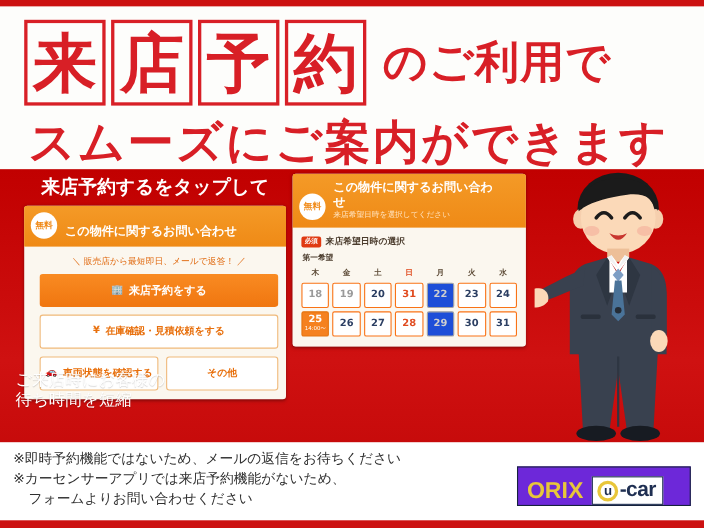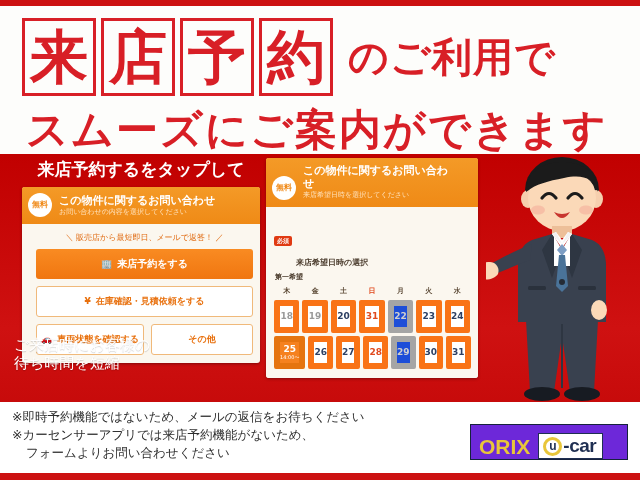--- a/index.html
+++ b/index.html
@@ -85,30 +85,30 @@
 
   .ico{display:inline-block;line-height:1;font-size:9px;}
 
   
   .cal-body{padding:7px 8px 9px 8px;background:#fbf7ef;}
   .cal-tag-row{display:flex;align-items:center;gap:4px;}
   .req-badge{background:#e03a12;color:#fff;font-size:6px;font-weight:bold;
     padding:2px 3px;border-radius:2px;line-height:1;
     font-family:"DejaVu Sans","Liberation Sans",sans-serif;}
   .cal-tag-txt{color:#4a3b2c;font-size:8px;font-weight:bold;
-    font-family:"DejaVu Sans","Liberation Sans",sans-serif;margin-top:43px;}
+    font-family:"DejaVu Sans","Liberation Sans",sans-serif;}
   .cal-sub{color:#4a3b2c;font-size:7px;font-weight:bold;margin:4px 0 3px 1px;
     font-family:"DejaVu Sans","Liberation Sans",sans-serif;}
 
   .cal-grid{display:grid;grid-template-columns:repeat(7,1fr);gap:3px;}
   .dow{font-size:7px;text-align:center;color:#5c4a36;font-weight:bold;padding:1px 0 2px 0;
     font-family:"DejaVu Sans","Liberation Sans",sans-serif;}
   .dow.sun{color:#e04a1e;}
   .cell{
-    background:#ffffff;border:6px solid #f97316;border-radius:2px;
+    background:#ffffff;border:1px solid #f97316;border-radius:2px;
     height:21px;display:flex;flex-direction:column;align-items:center;justify-content:center;
     font-size:9px;font-weight:bold;color:#2c3f63;line-height:1;
     font-family:"DejaVu Sans","Liberation Sans",sans-serif;}
   .cell.muted{color:#9a9a9a;}
   .cell.sun{color:#e04a1e;}
   .cell.off{background:#1d4ed8;border-color:#a5a5a5;color:#cfcfcf;}
   .cell.sel{background:#f5811f;border-color:#e5740f;color:#ffffff;}
   .cell .sub{font-size:5px;font-weight:normal;margin-top:1px;}
 
   
@@ -167,21 +167,20 @@
   <div class="body-red">
 
     <div class="col col-left">
       <div class="col-head">来店予約するをタップして</div>
 
       <div class="app-card">
         <div class="app-head">
           <div class="free-badge">無料</div>
           <div class="app-head-txt">
             <div class="app-head-t1">この物件に関するお問い合わせ</div>
-            <div class="app-head-t2">お問い合わせの内容を選択してください</div>
           </div>
         </div>
         <div class="app-body">
           <div class="lead-txt">＼ 販売店から最短即日、メールで返答！ ／</div>
 
           <div class="btn-primary">
             <span class="ico">🏢</span>
             <span>来店予約をする</span>
           </div>
 

